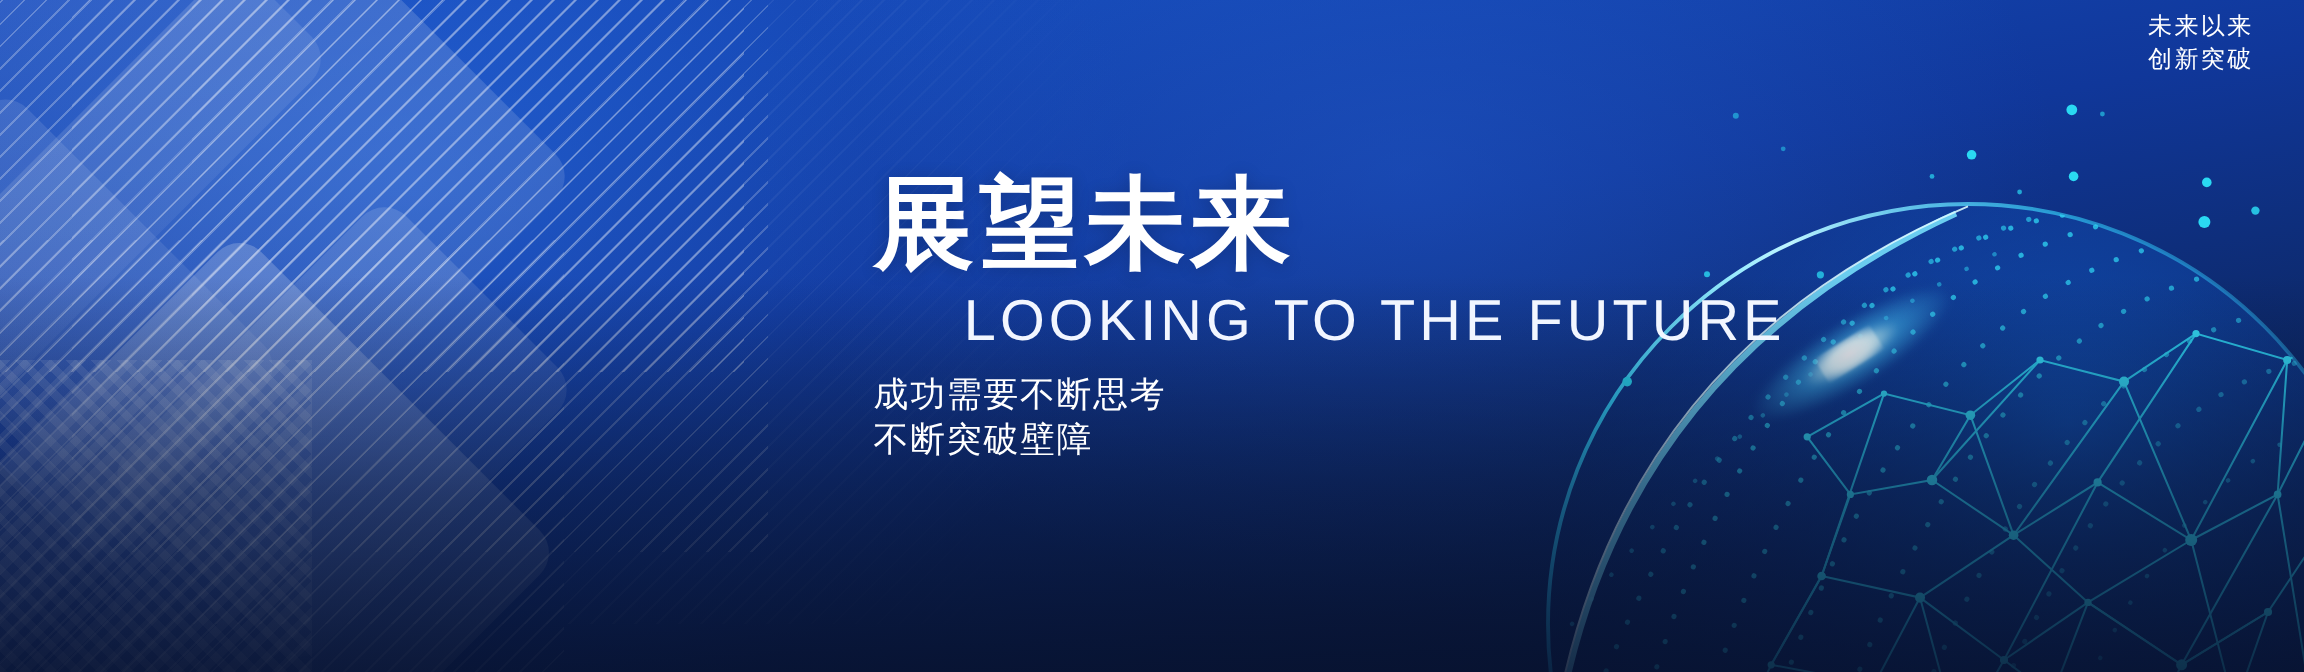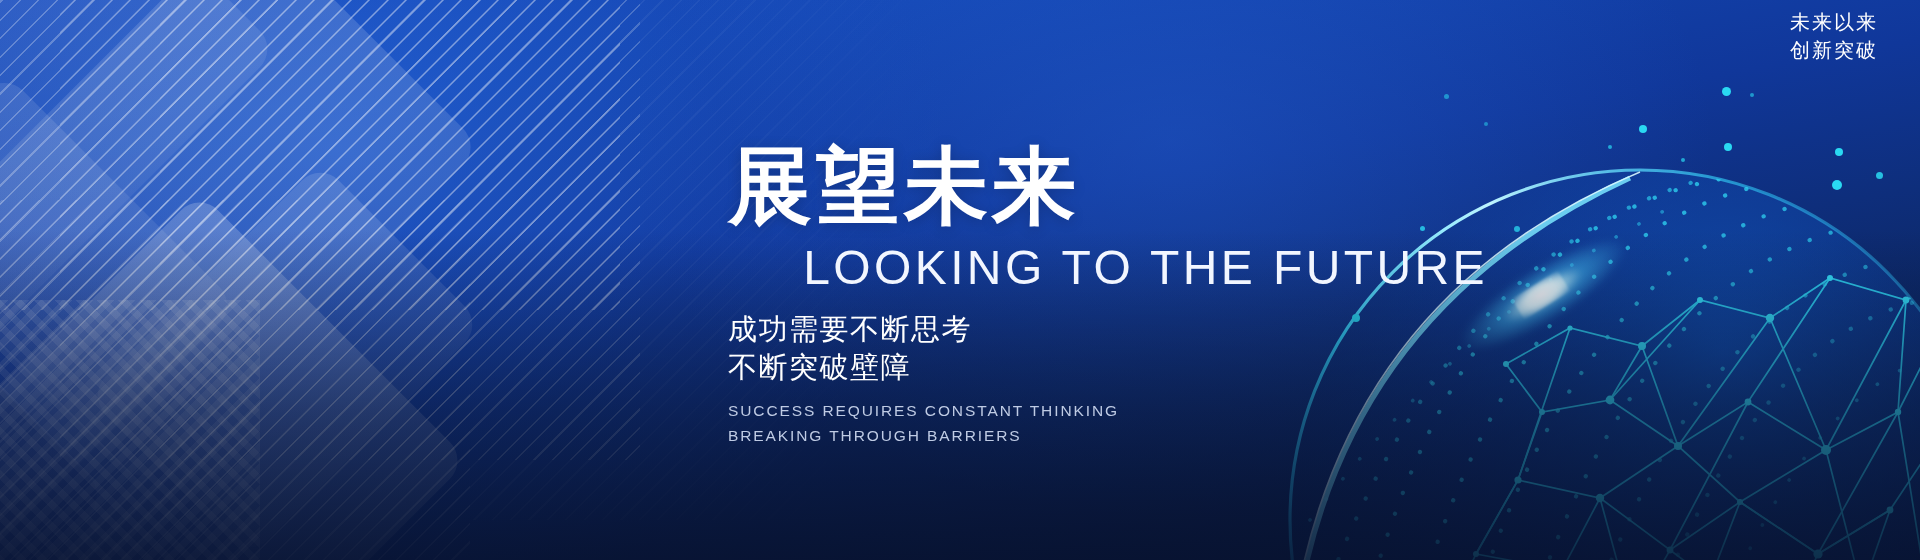--- a/index.html
+++ b/index.html
@@ -330,24 +330,20 @@
 
   <div class="bg-dark-bottom"></div>
 
   <div class="copy">
     <div class="h1">展望未来</div>
     <div class="h2">LOOKING TO THE FUTURE</div>
     <div class="cn-block">
       <p class="cn-line">成功需要不断思考</p>
       <p class="cn-line">不断突破壁障</p>
     </div>
-    <div class="en-block">
-      <p class="en-small">SUCCESS REQUIRES CONSTANT THINKING</p>
-      <p class="en-small">BREAKING THROUGH BARRIERS</p>
-    </div>
   </div>
 
   <div class="corner-text">
     <div>未来以来</div>
     <div>创新突破</div>
   </div>
 
 </div>
 
 </body></html>

